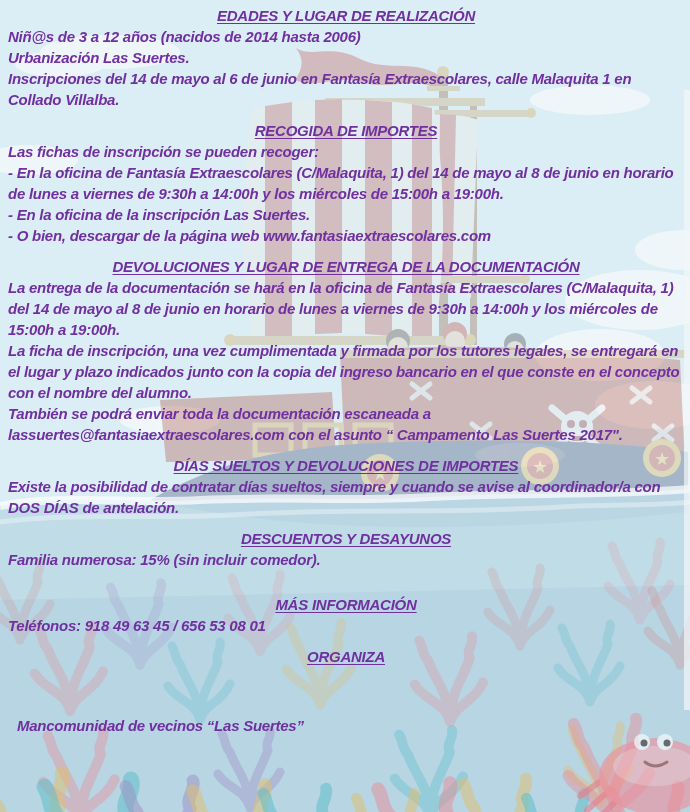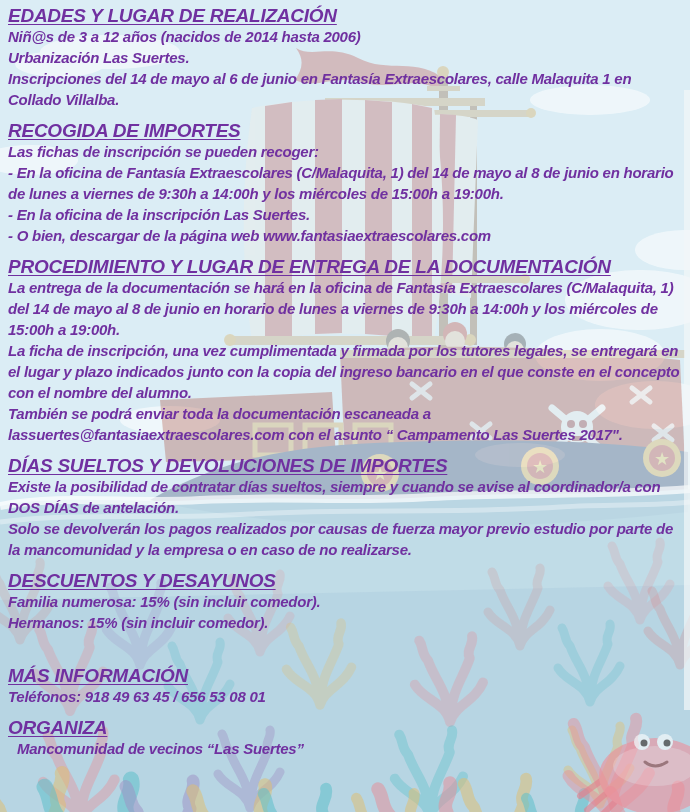--- a/index.html
+++ b/index.html
@@ -9,27 +9,27 @@
     background:#DBEDF5;
     font-family:"Liberation Sans", sans-serif;
   }
   svg.bg { position:absolute; inset:0; display:block; }
   .content {
     position:absolute; left:8px; top:5px; width:676px;
     color:#7030A0; font-weight:bold; font-style:italic;
     font-size:15px; line-height:21px; letter-spacing:-0.25px;
   }
   .sec { margin-bottom:10px; }
-  .sec.gap-lg { margin-top:32px; }
+  .sec.gap-lg { margin-top:24px; }
   .hd {
-    font-size:19px; font-weight:bold; font-style:italic;
-    text-decoration:underline; text-underline-offset:2px;
+    font-size:15px; font-weight:bold; font-style:italic;
+    text-decoration:underline; text-underline-offset:2px;text-align:center;
   }
   .ln { }
-  .indent { padding-left:9px; }
+  .indent { padding-left:9px;margin-top:48px; }
 </style>
 </head>
 <body>
 
 <div class="page">
 
   <svg class="bg" width="690" height="812" viewBox="0 0 690 812">
     <defs>
       <g id="coralB">
         <path d="M0,60 C-2,30 -14,22 -20,4 M0,60 C1,32 10,24 18,2 M0,60 C-4,42 -24,40 -32,26 M0,60 C5,44 22,42 30,24 M-20,4 C-26,-2 -24,-8 -28,-14 M18,2 C14,-6 22,-10 20,-18" fill="none" stroke-width="9" stroke-linecap="round"></path>
@@ -213,36 +213,34 @@
 
     <section class="sec">
       <h2 class="hd">RECOGIDA DE IMPORTES</h2>
       <p class="ln">Las fichas de inscripción se pueden recoger:</p>
       <p class="ln">- En la oficina de Fantasía Extraescolares (C/Malaquita, 1) del 14 de mayo al 8 de junio en horario de lunes a viernes de 9:30h a 14:00h y los miércoles de 15:00h a 19:00h.</p>
       <p class="ln">- En la oficina de la inscripción Las Suertes.</p>
       <p class="ln">- O bien, descargar de la página web www.fantasiaextraescolares.com</p>
     </section>
 
     <section class="sec">
-      <h2 class="hd">PROCEDIMIENTO Y LUGAR DE ENTREGA DE LA DOCUMENTACIÓN</h2>
+      <h2 class="hd">DEVOLUCIONES Y LUGAR DE ENTREGA DE LA DOCUMENTACIÓN</h2>
       <p class="ln">La entrega de la documentación se hará en la oficina de Fantasía Extraescolares (C/Malaquita, 1) del 14 de mayo al 8 de junio en horario de lunes a viernes de 9:30h a 14:00h y los miércoles de 15:00h a 19:00h.</p>
       <p class="ln">La ficha de inscripción, una vez cumplimentada y firmada por los tutores legales, se entregará en el lugar y plazo indicados junto con la copia del ingreso bancario en el que conste en el concepto con el nombre del alumno.</p>
       <p class="ln">También se podrá enviar toda la documentación escaneada a lassuertes@fantasiaextraescolares.com con el asunto “ Campamento Las Suertes 2017".</p>
     </section>
 
     <section class="sec">
       <h2 class="hd">DÍAS SUELTOS Y DEVOLUCIONES DE IMPORTES</h2>
       <p class="ln">Existe la posibilidad de contratar días sueltos, siempre y cuando se avise al coordinador/a con DOS DÍAS de antelación.</p>
-      <p class="ln">Solo se devolverán los pagos realizados por causas de fuerza mayor previo estudio por parte de la mancomunidad y la empresa o en caso de no realizarse.</p>
     </section>
 
     <section class="sec">
       <h2 class="hd">DESCUENTOS Y DESAYUNOS</h2>
       <p class="ln">Familia numerosa: 15% (sin incluir comedor).</p>
-      <p class="ln">Hermanos: 15% (sin incluir comedor).</p>
     </section>
 
     <section class="sec gap-lg">
       <h2 class="hd">MÁS INFORMACIÓN</h2>
       <p class="ln">Teléfonos: 918 49 63 45 / 656 53 08 01</p>
     </section>
 
     <section class="sec">
       <h2 class="hd">ORGANIZA</h2>
       <p class="ln indent">Mancomunidad de vecinos “Las Suertes”</p>

